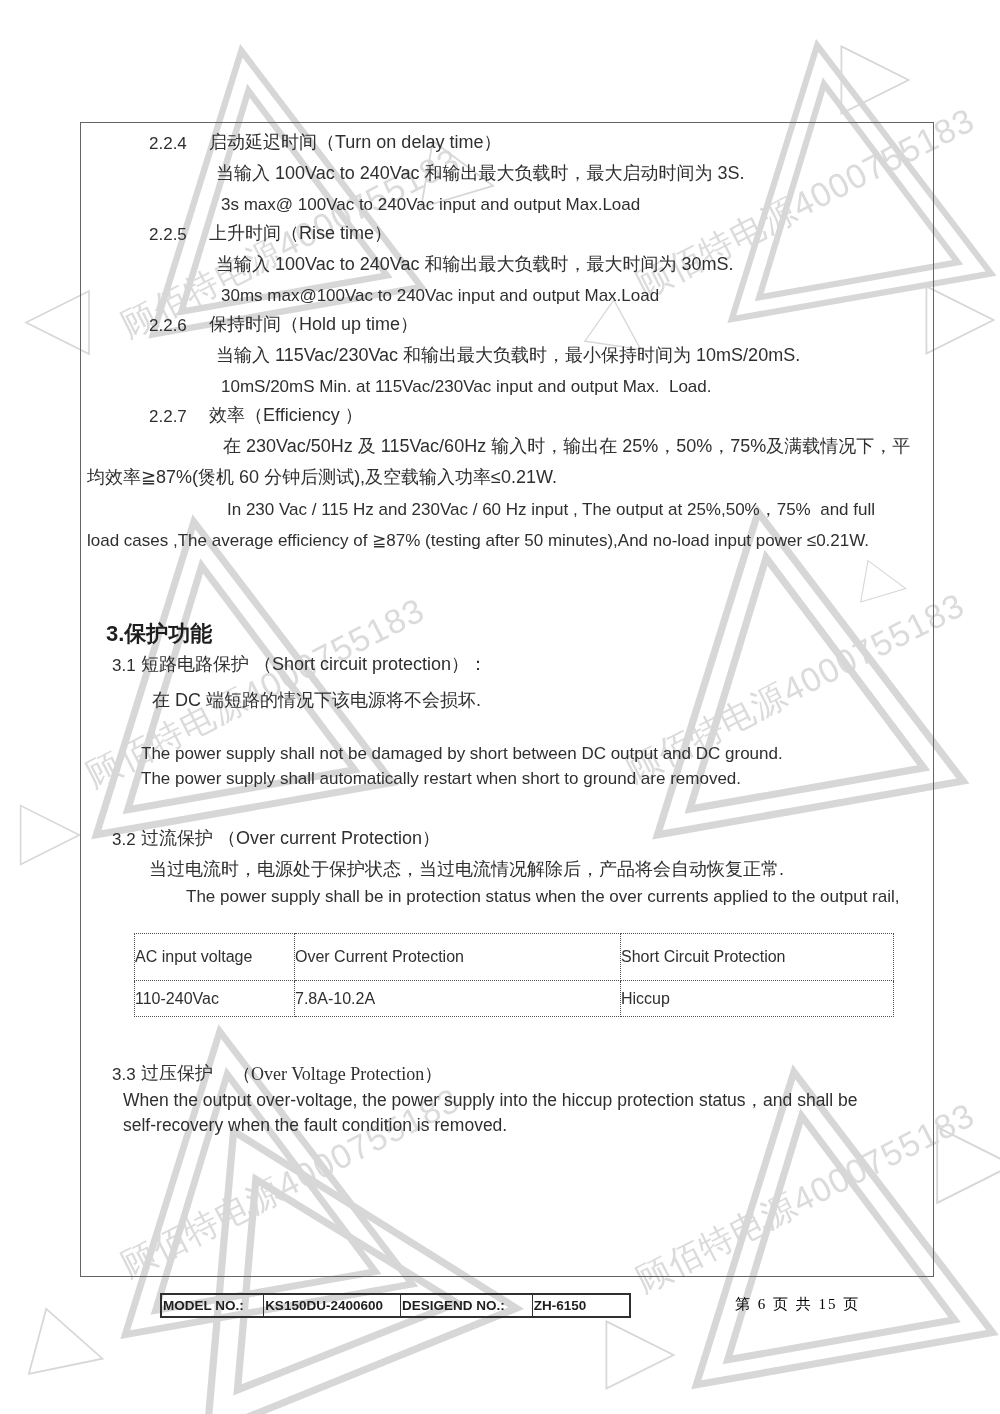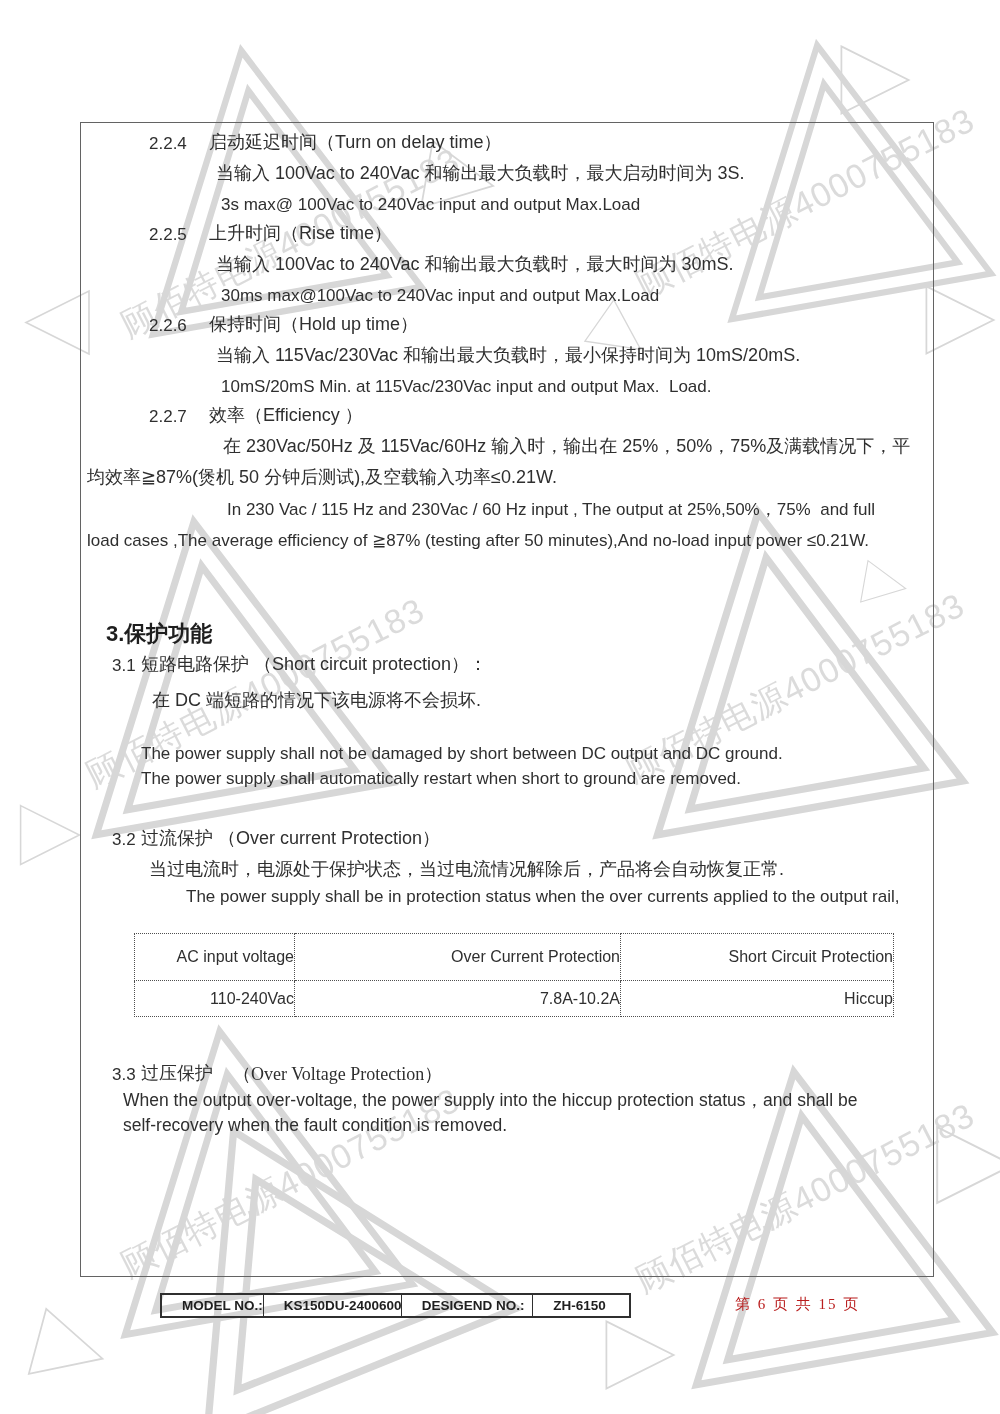--- a/index.html
+++ b/index.html
@@ -16,32 +16,32 @@
   .border-box{position:absolute;left:80px;top:122px;width:852px;height:1153px;
               border:1px solid #636363;z-index:2;}
   .ln{position:absolute;white-space:pre;font-size:17px;line-height:22px;color:#2f2f2f;}
   .num{font-size:17px;}
   .zh{font-size:18px;}
   .big-head{position:absolute;font-size:22px;font-weight:bold;color:#1e1e1e;white-space:pre;}
   .serif{font-family:"Liberation Serif","DejaVu Serif",serif;}
   
   .prot-table{position:absolute;left:53px;top:810px;width:756px;height:82px;
               border-collapse:collapse;table-layout:fixed;z-index:2;}
-  .prot-table th,.prot-table td{border:1px dotted #4f4f4f;text-align:right;vertical-align:middle;
+  .prot-table th,.prot-table td{border:1px dotted #4f4f4f;text-align:left;vertical-align:middle;
               font-size:16px;font-weight:normal;color:#2f2f2f;padding:0;}
   .prot-table th{height:46px;}
   .prot-table td{height:35px;}
   
   .footer-table{position:absolute;left:160px;top:1293px;width:471px;height:25px;z-index:2;
                 display:flex;border:2px solid #2f2f2f;box-sizing:border-box;background:transparent;}
-  .footer-cell{display:flex;align-items:center;padding-left:20px;font-size:13.5px;font-weight:bold;
+  .footer-cell{display:flex;align-items:center;padding-left:1px;font-size:13.5px;font-weight:bold;
                color:#1f1f1f;box-sizing:border-box;white-space:nowrap;}
   .footer-cell + .footer-cell{border-left:1.5px solid #2f2f2f;}
   .page-info{position:absolute;left:735px;top:1295px;font-size:15px;letter-spacing:2px;
-             color:#b91c1c;z-index:2;font-family:"Liberation Serif","DejaVu Serif",serif;white-space:pre;}
+             color:#000000;z-index:2;font-family:"Liberation Serif","DejaVu Serif",serif;white-space:pre;}
 </style>
 </head>
 <body>
 
 <div class="page">
 
   <div class="wm-layer">
     <div class="wm-text" style="left:100px;top:205px">顾佰特电源4000755183</div>
     <div class="wm-text" style="left:615px;top:165px">顾佰特电源4000755183</div>
     <div class="wm-text" style="left:65px;top:655px">顾佰特电源4000755183</div>
@@ -124,21 +124,21 @@
     <div class="ln" style="left:140px;top:162px">30ms max@100Vac to 240Vac input and output Max.Load</div>
 
     <div class="ln num" style="left:68px;top:192px">2.2.6</div>
     <div class="ln zh" style="left:128px;top:190px">保持时间（Hold up time）</div>
     <div class="ln zh" style="left:135px;top:221px">当输入 115Vac/230Vac 和输出最大负载时，最小保持时间为 10mS/20mS.</div>
     <div class="ln" style="left:140px;top:253px">10mS/20mS Min. at 115Vac/230Vac input and output Max.  Load.</div>
 
     <div class="ln num" style="left:68px;top:283px">2.2.7</div>
     <div class="ln zh" style="left:128px;top:281px">效率（Efficiency ）</div>
     <div class="ln zh" style="left:142px;top:312px">在 230Vac/50Hz 及 115Vac/60Hz 输入时，输出在 25%，50%，75%及满载情况下，平</div>
-    <div class="ln zh" style="left:6px;top:343px">均效率≧87%(煲机 50 分钟后测试),及空载输入功率≤0.21W.</div>
+    <div class="ln zh" style="left:6px;top:343px">均效率≧87%(煲机 60 分钟后测试),及空载输入功率≤0.21W.</div>
     <div class="ln" style="left:146px;top:376px">In 230 Vac / 115 Hz and 230Vac / 60 Hz input , The output at 25%,50%，75%  and full</div>
     <div class="ln" style="left:6px;top:407px">load cases ,The average efficiency of ≧87% (testing after 50 minutes),And no-load input power ≤0.21W.</div>
 
     <div class="big-head" style="left:25px;top:496px">3.保护功能</div>
 
     <div class="ln num" style="left:31px;top:532px">3.1</div>
     <div class="ln zh" style="left:60px;top:530px">短路电路保护 （Short circuit protection）：</div>
     <div class="ln zh" style="left:71px;top:566px">在 DC 端短路的情况下该电源将不会损坏.</div>
     <div class="ln" style="left:60px;top:620px">The power supply shall not be damaged by short between DC output and DC ground.</div>
     <div class="ln" style="left:60px;top:645px">The power supply shall automatically restart when short to ground are removed.</div>

